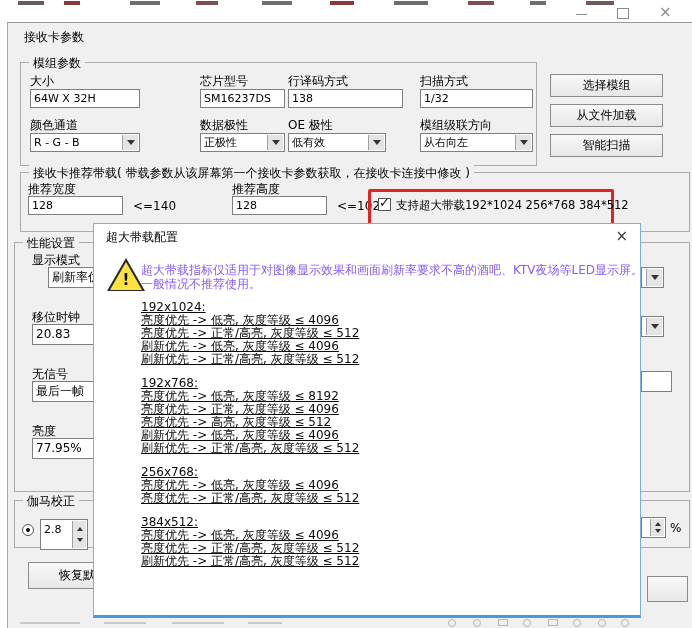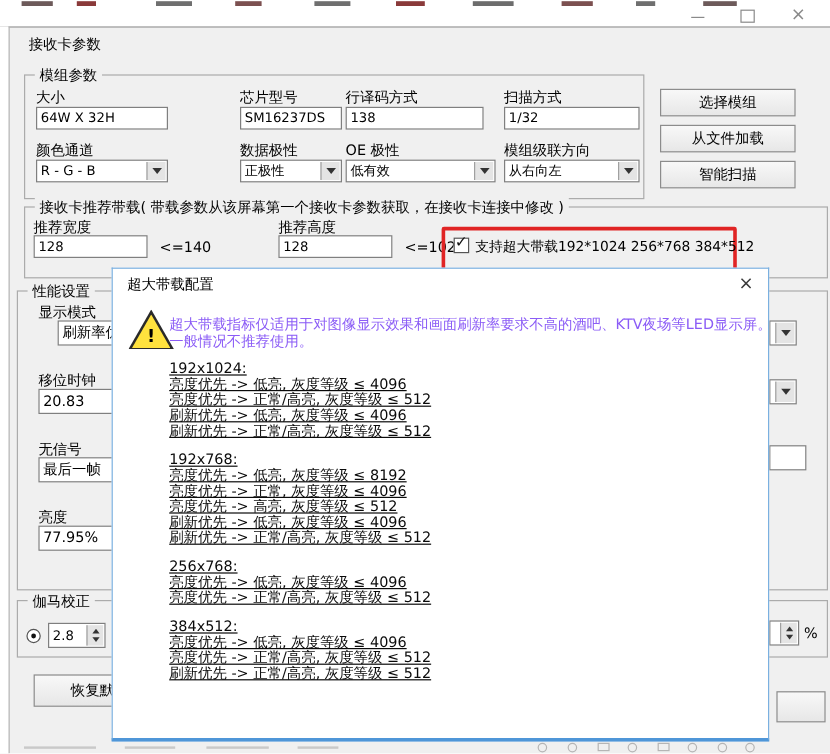--- a/index.html
+++ b/index.html
@@ -16,21 +16,21 @@
   .tri-down{width:0;height:0;border-left:4px solid transparent;border-right:4px solid transparent;border-top:5px solid #333;}
   .tri-up-s{width:0;height:0;border-left:3px solid transparent;border-right:3px solid transparent;border-bottom:4px solid #333;}
   .tri-down-s{width:0;height:0;border-left:3px solid transparent;border-right:3px solid transparent;border-top:4px solid #333;}
   .pushbtn{position:absolute;background:linear-gradient(#f8f8f8,#e7e7e7);border:1px solid #8c8c8c;font-size:12px;display:flex;align-items:center;justify-content:center;box-sizing:border-box;white-space:nowrap;overflow:hidden;}
   .group{position:absolute;border:1px solid #ababab;}
   .group-label{position:absolute;top:-8px;left:8px;background:#f0f0f0;padding:0 4px;font-size:12px;white-space:nowrap;}
   .cb{position:absolute;width:13px;height:13px;background:#fff;border:1px solid #555;box-sizing:border-box;}
   .cb .check{position:absolute;left:0px;top:-4px;font-size:13px;font-weight:700;color:#111;}
   .radio{position:absolute;width:12px;height:12px;border:1px solid #555;border-radius:50%;background:#fff;box-sizing:border-box;}
   .radio .dot{position:absolute;left:3px;top:3px;width:4px;height:4px;border-radius:50%;background:#111;}
-  .spin{position:absolute;background:#fff;border:1px solid #7f7f7f;height:21px;line-height:19px;font-size:11px;padding:0 16px 0 3px;box-sizing:border-box;}
+  .spin{position:absolute;background:#fff;border:1px solid #7f7f7f;height:31px;line-height:19px;font-size:11px;padding:0 16px 0 3px;box-sizing:border-box;}
   .spin .btns{position:absolute;right:1px;top:1px;bottom:1px;width:13px;background:#e4e4e4;border-left:1px solid #a0a0a0;display:flex;flex-direction:column;align-items:center;justify-content:space-evenly;}
   .redbox{position:absolute;border:3px solid #e02424;border-radius:2px;}
   .win-min{position:absolute;left:576px;top:14px;width:11px;height:1px;background:#8a8a8a;}
   .win-max{position:absolute;left:617px;top:8px;width:10px;height:9px;border:1px solid #8a8a8a;}
   .win-close{position:absolute;left:659px;top:3px;font-size:15px;color:#8a8a8a;}
   .dialog{position:absolute;left:93px;top:223px;width:548px;height:395px;background:#fff;border:1px solid #7ab0e0;border-bottom:3px solid #4f96d8;box-sizing:border-box;z-index:10;}
   .dlg-title{position:absolute;left:12px;top:0;height:26px;line-height:26px;font-size:12px;white-space:nowrap;}
   .dlg-close{position:absolute;right:12px;top:4px;font-size:15px;color:#3a3a3a;line-height:16px;}
   .warn-icon{position:absolute;left:13px;top:34px;width:38px;height:33px;}
   .warn-tri-outer{position:absolute;left:0;top:0;width:38px;height:33px;clip-path:polygon(50% 0,100% 100%,0 100%);background:#2a2a2a;}
@@ -92,21 +92,21 @@
       </span>
   </div>
   <div class="lbl" style="left:200px;top:117px">数据极性</div>
   <div class="combo" style="left:200px;top:133px;width:85px">
     <span>正极性</span>
     <span class="arrow">
         <span class="tri-down"></span>
       </span>
   </div>
   <div class="lbl" style="left:288px;top:117px">OE 极性</div>
-  <div class="combo" style="left:288px;top:133px;width:125px">
+  <div class="combo" style="left:288px;top:133px;width:98px">
     <span>低有效</span>
     <span class="arrow">
         <span class="tri-down"></span>
       </span>
   </div>
   <div class="lbl" style="left:420px;top:117px">模组级联方向</div>
   <div class="combo" style="left:420px;top:133px;width:113px">
     <span>从右向左</span>
     <span class="arrow">
         <span class="tri-down"></span>

